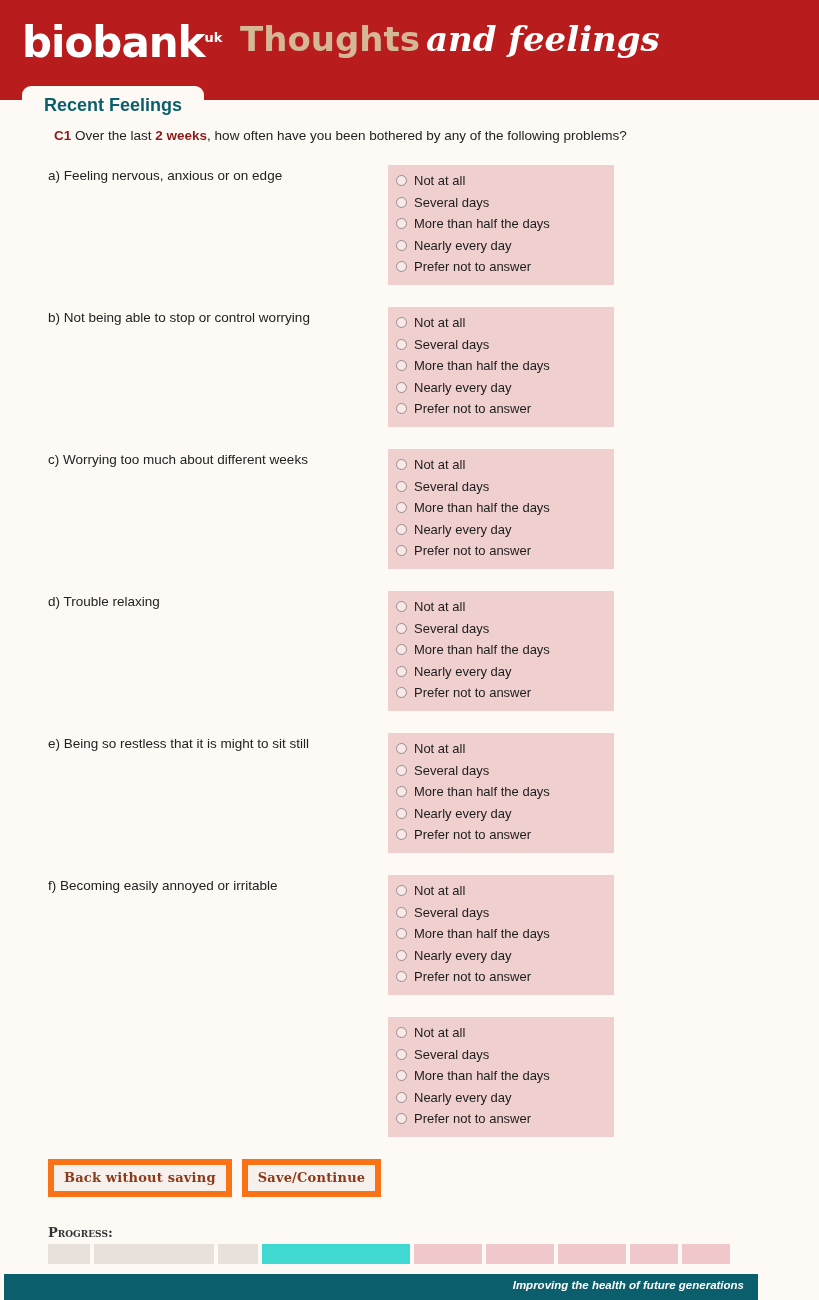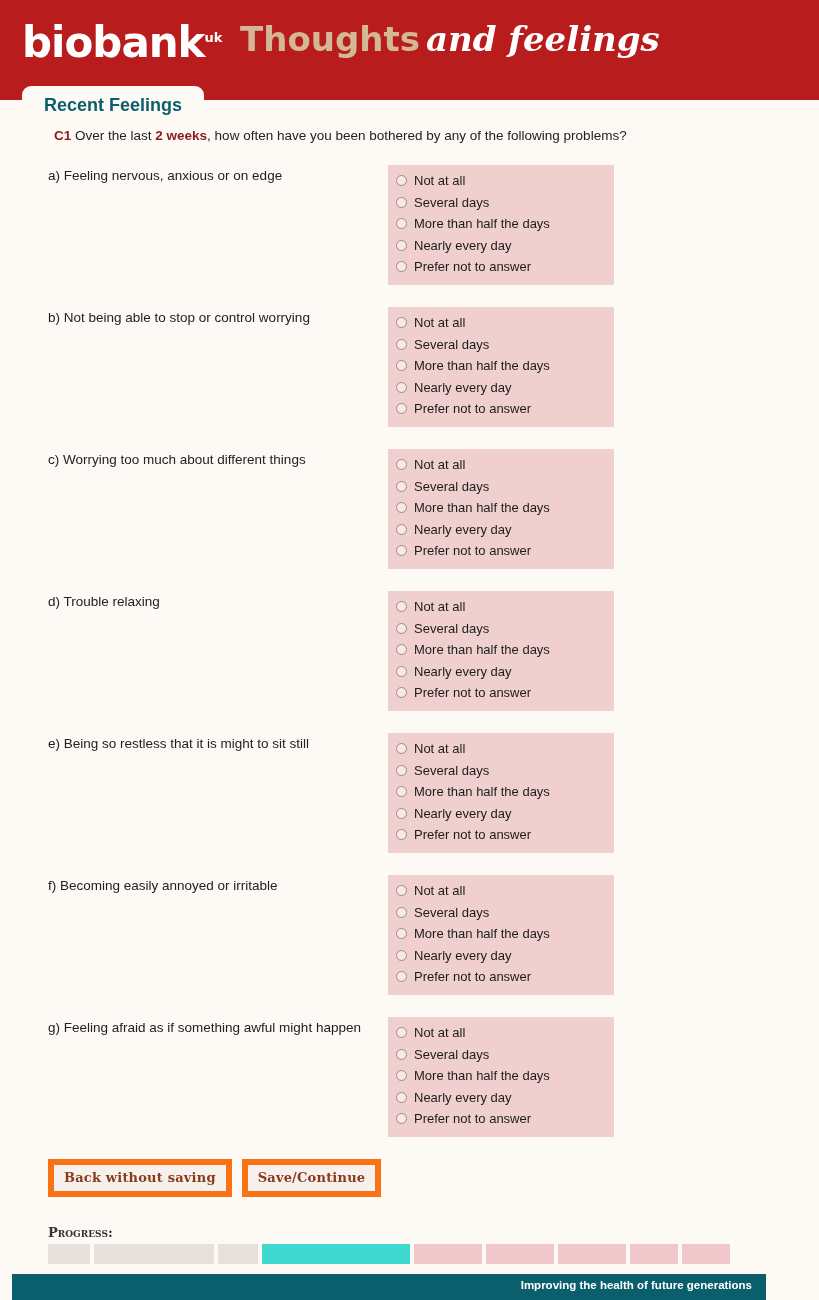--- a/index.html
+++ b/index.html
@@ -174,26 +174,27 @@
     height: 20px;
     align-items: stretch;
   }
   .seg {
     height: 20px;
   }
 
   
   .footer {
     position: absolute;
-    left: 12px;
+    left: 4px;
     bottom: 0;
     width: 754px;
     height: 26px;
     background: #0b5e6b;
     color: #ffffff;
+    font-style: italic;
   }
   .footer-text {
     position: absolute;
     right: 14px;
     top: 5px;
     font-size: 11.5px;
     font-weight: bold;
     color: #ffffff;
   }
 </style>
@@ -263,21 +264,21 @@
             <span class="radio"></span>
             <span>Nearly every day</span>
           </label>
           <label class="option">
             <span class="radio"></span>
             <span>Prefer not to answer</span>
           </label>
         </div>
       </div>
       <div class="item-row">
-        <div class="item-label">c) Worrying too much about different things</div>
+        <div class="item-label">c) Worrying too much about different weeks</div>
         <div class="options">
           <label class="option">
             <span class="radio"></span>
             <span>Not at all</span>
           </label>
           <label class="option">
             <span class="radio"></span>
             <span>Several days</span>
           </label>
           <label class="option">
@@ -363,21 +364,20 @@
             <span class="radio"></span>
             <span>Nearly every day</span>
           </label>
           <label class="option">
             <span class="radio"></span>
             <span>Prefer not to answer</span>
           </label>
         </div>
       </div>
       <div class="item-row">
-        <div class="item-label">g) Feeling afraid as if something awful might happen</div>
         <div class="options">
           <label class="option">
             <span class="radio"></span>
             <span>Not at all</span>
           </label>
           <label class="option">
             <span class="radio"></span>
             <span>Several days</span>
           </label>
           <label class="option">

